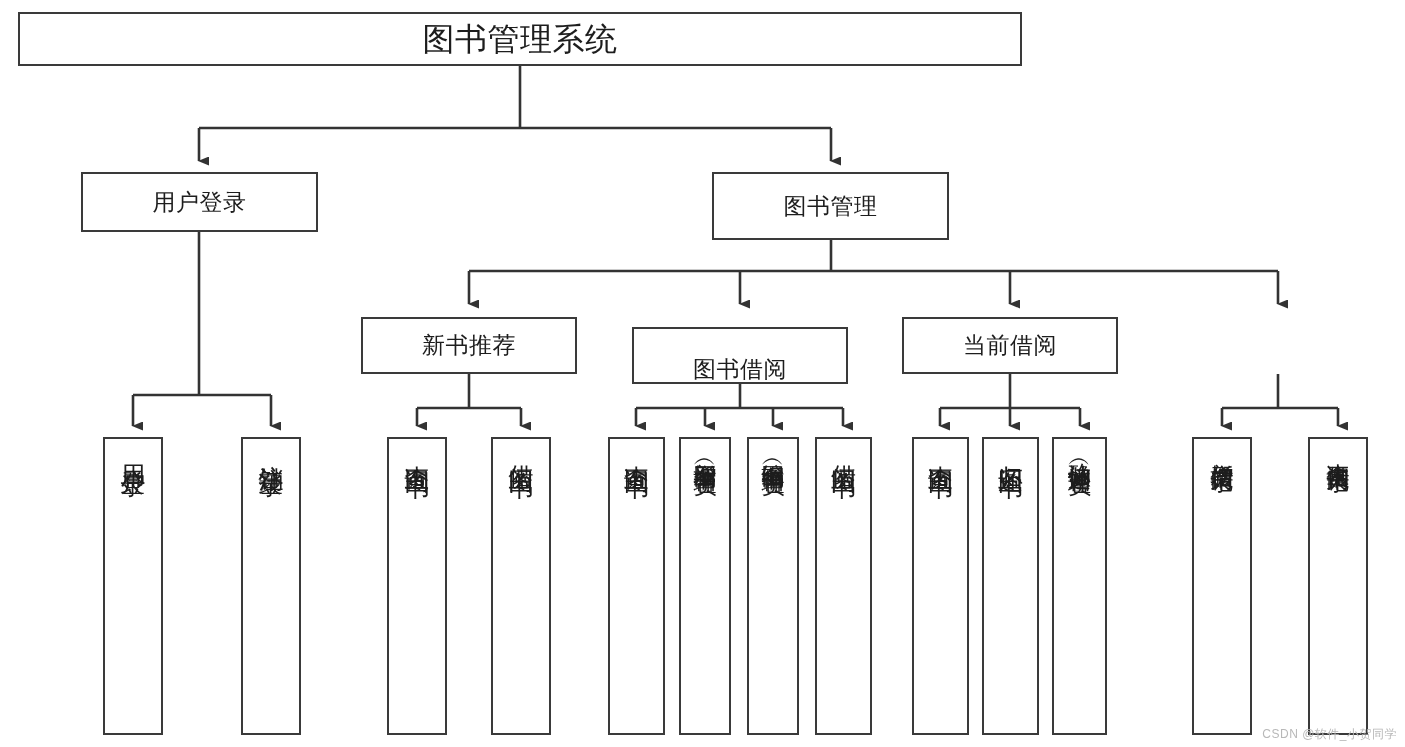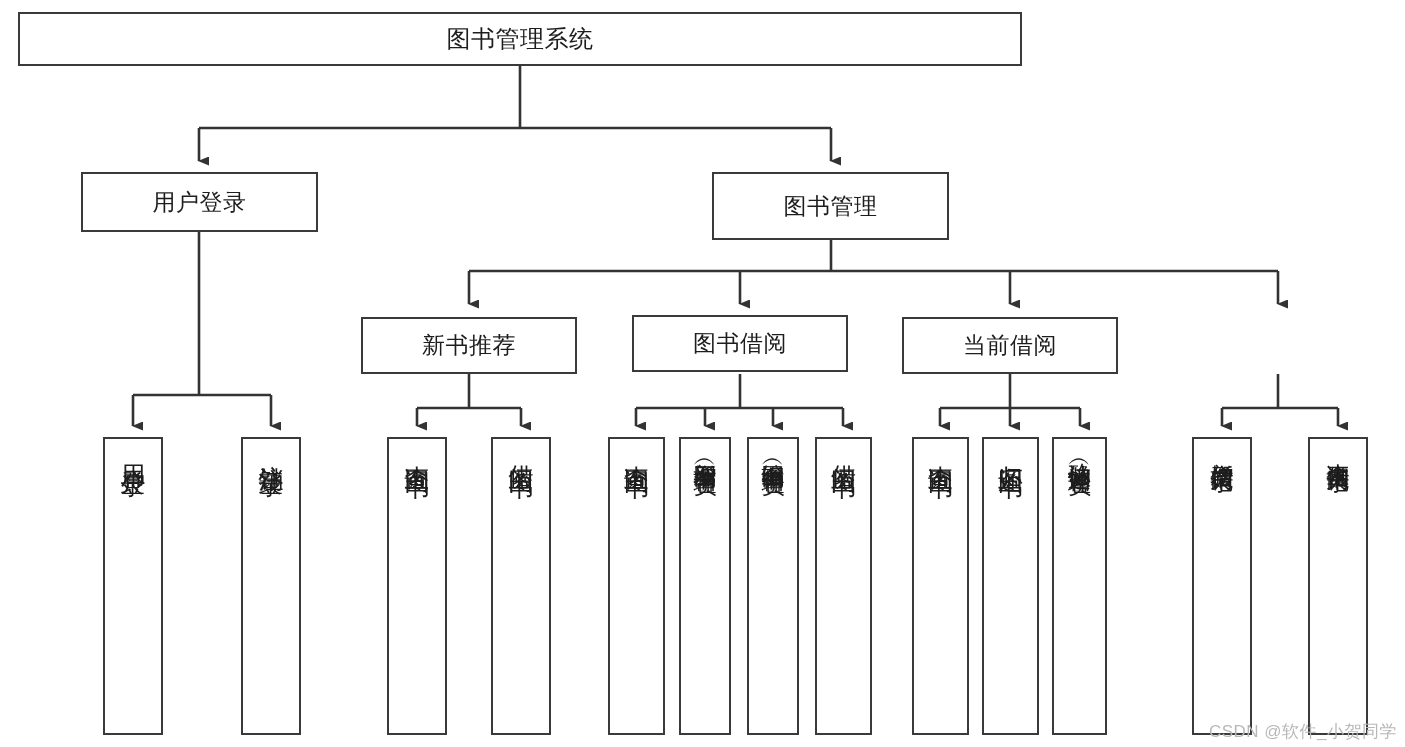--- a/index.html
+++ b/index.html
@@ -41,21 +41,21 @@
     text-align: center;
     line-height: 1.08;
     white-space: nowrap;
   }
   
   .node.horiz .label {
     font-size: 23px;
     letter-spacing: 0.5px;
   }
   .node.root .label {
-    font-size: 24px;
+    font-size: 32px;
   }
   
   .node.vert {
     align-items: flex-start;
     justify-content: center;
     padding-top: 6px;
   }
   .node.vert .label {
     writing-mode: vertical-rl;
     text-orientation: upright;
@@ -65,21 +65,21 @@
     white-space: nowrap;
   }
   .node.vert.narrow .label {
     font-size: 23px;
     letter-spacing: 1.5px;
   }
   #watermark {
     position: absolute;
     right: 8px;
     bottom: 4px;
-    font-size: 17px;
+    font-size: 12px;
     color: #b8b8b8;
     letter-spacing: 0.5px;
     z-index: 5;
     white-space: nowrap;
   }
 </style>
 </head>
 <body>
 
 <div id="canvas">
@@ -144,21 +144,21 @@
   </div>
 
   <div class="node horiz" style="left:712px; top:172px; width:237px; height:68px;">
     <span class="label">图书管理</span>
   </div>
 
   <div class="node horiz" style="left:361px; top:317px; width:216px; height:57px;">
     <span class="label">新书推荐</span>
   </div>
 
-  <div class="node horiz" style="left:632px; top:315px; width:216px; height:57px;">
+  <div class="node horiz" style="left:632px; top:327px; width:216px; height:57px;align-items:flex-end;">
     <span class="label">图书借阅</span>
   </div>
 
   <div class="node horiz" style="left:902px; top:317px; width:216px; height:57px;">
     <span class="label">当前借阅</span>
   </div>
 
 
   <div class="node vert" style="left:103px; top:437px; width:60px; height:298px;">
     <span class="label">用户登录</span>

